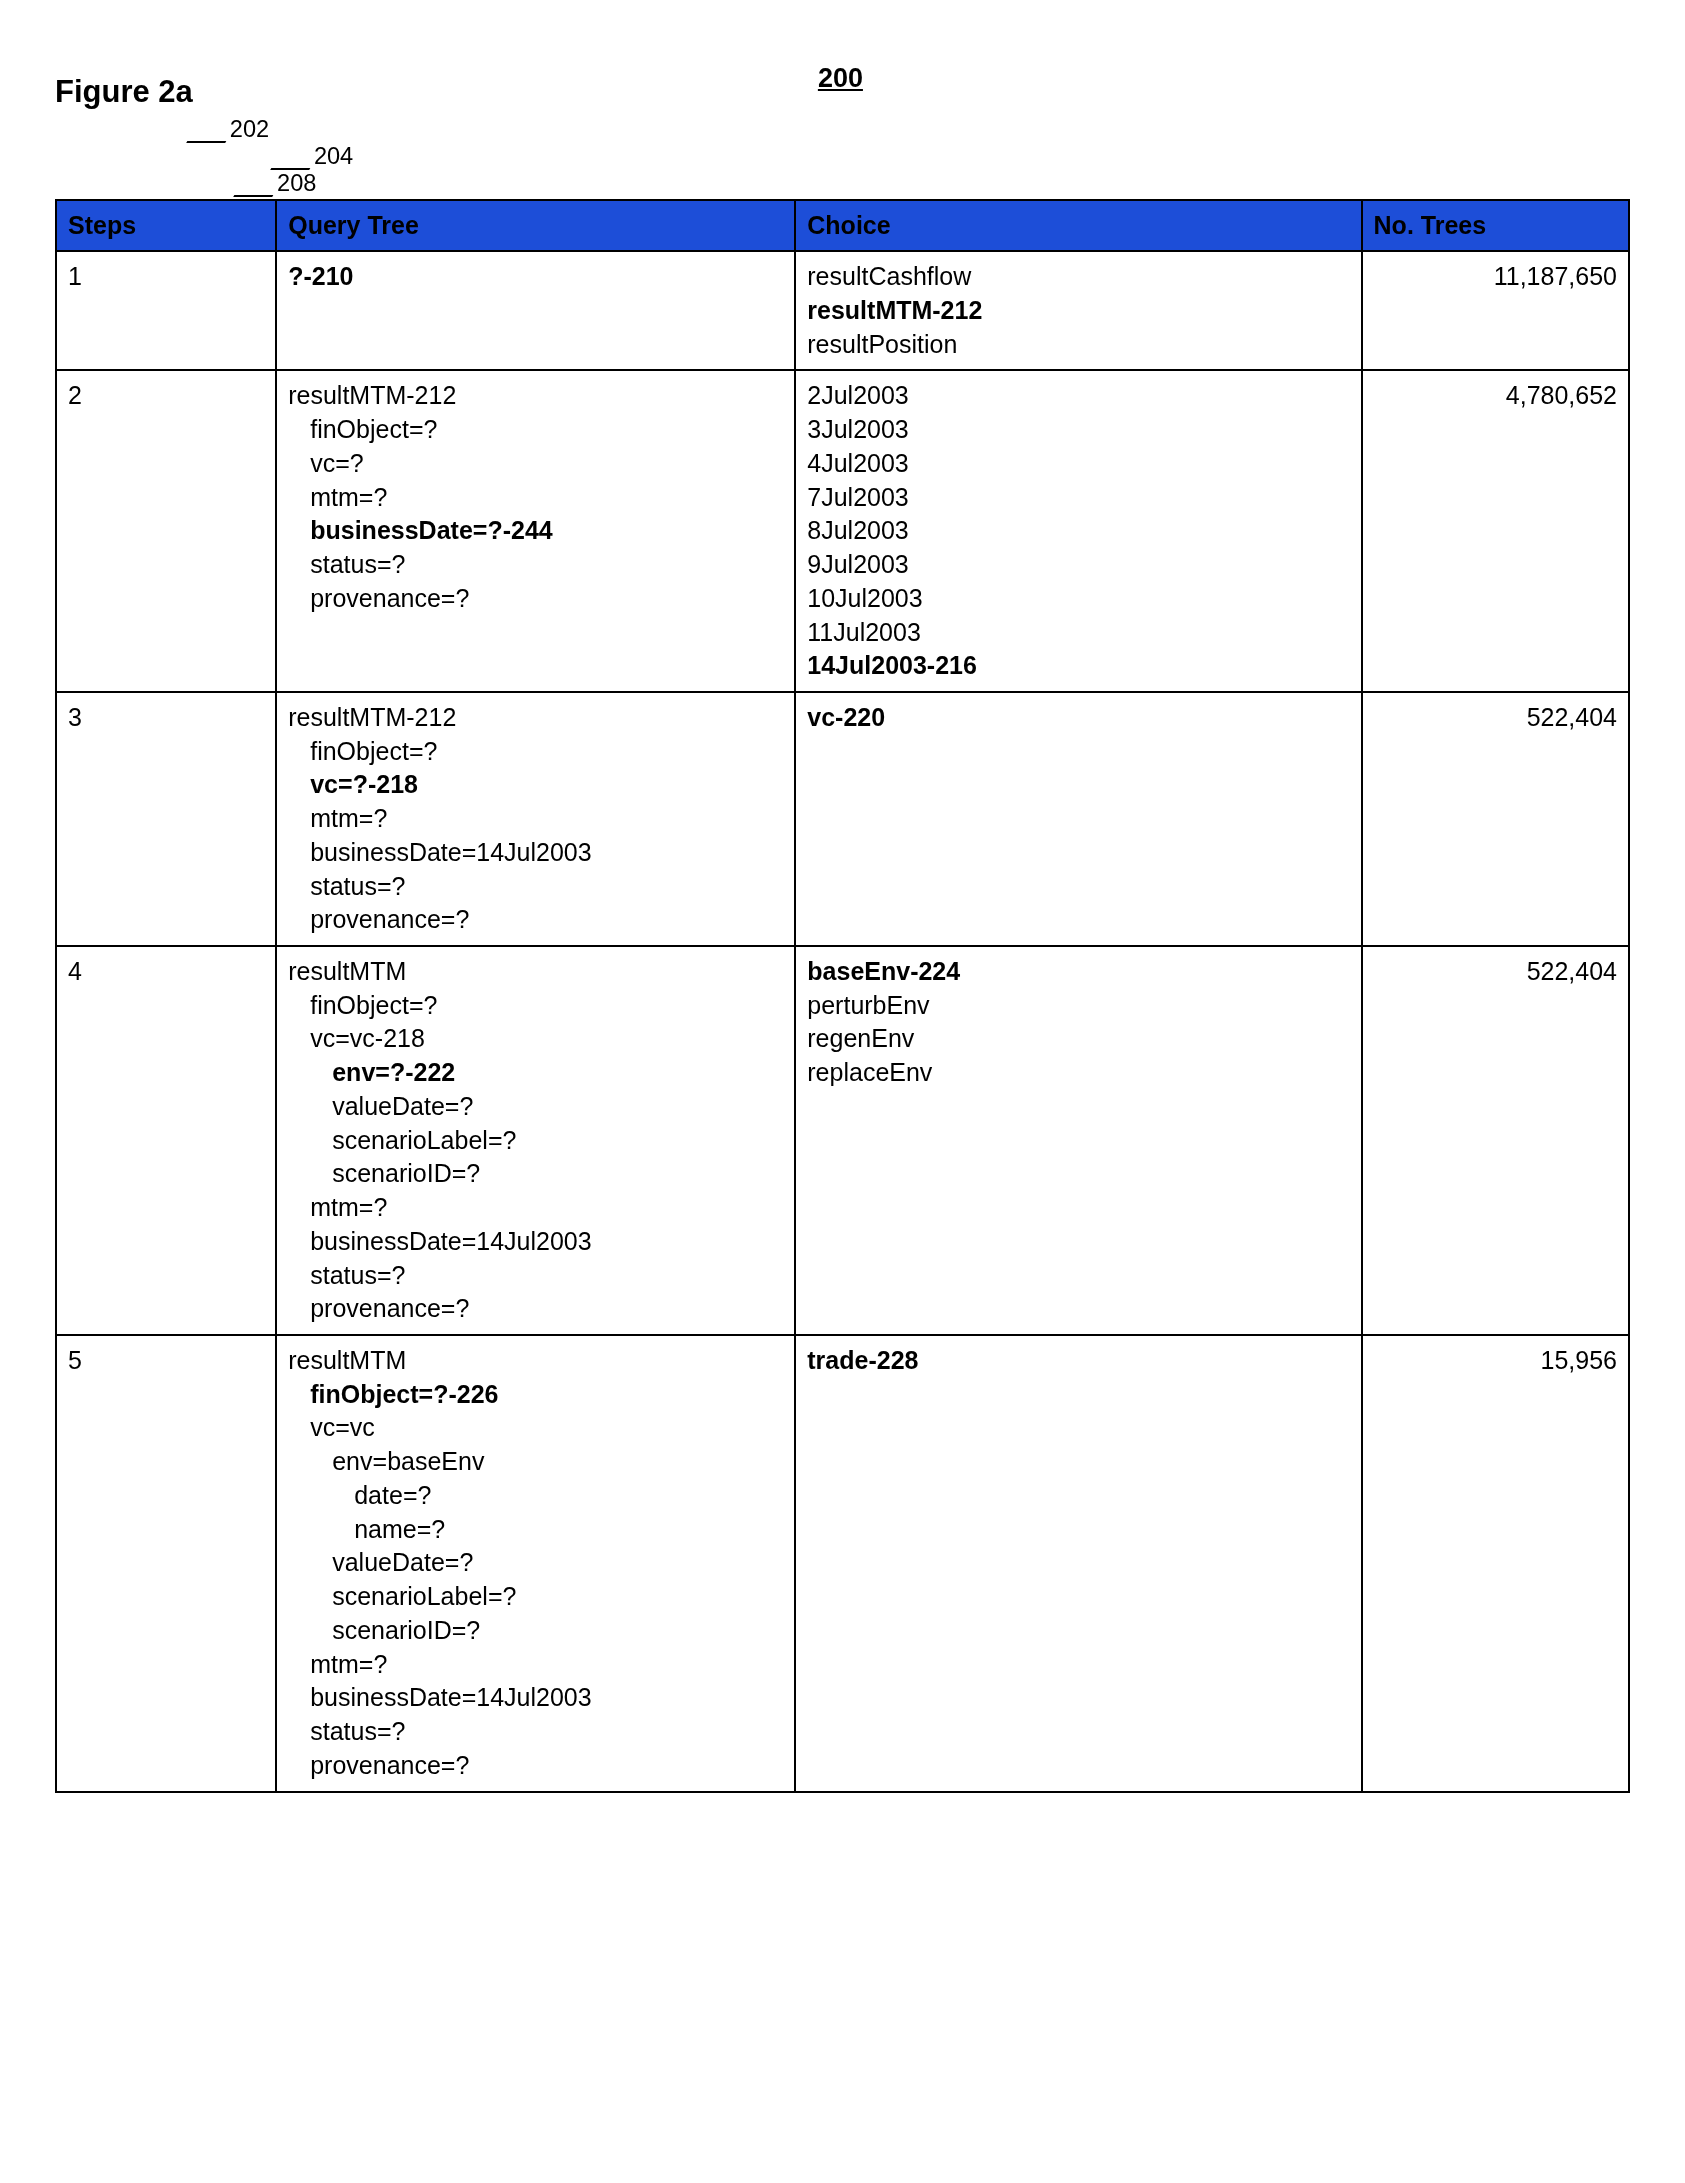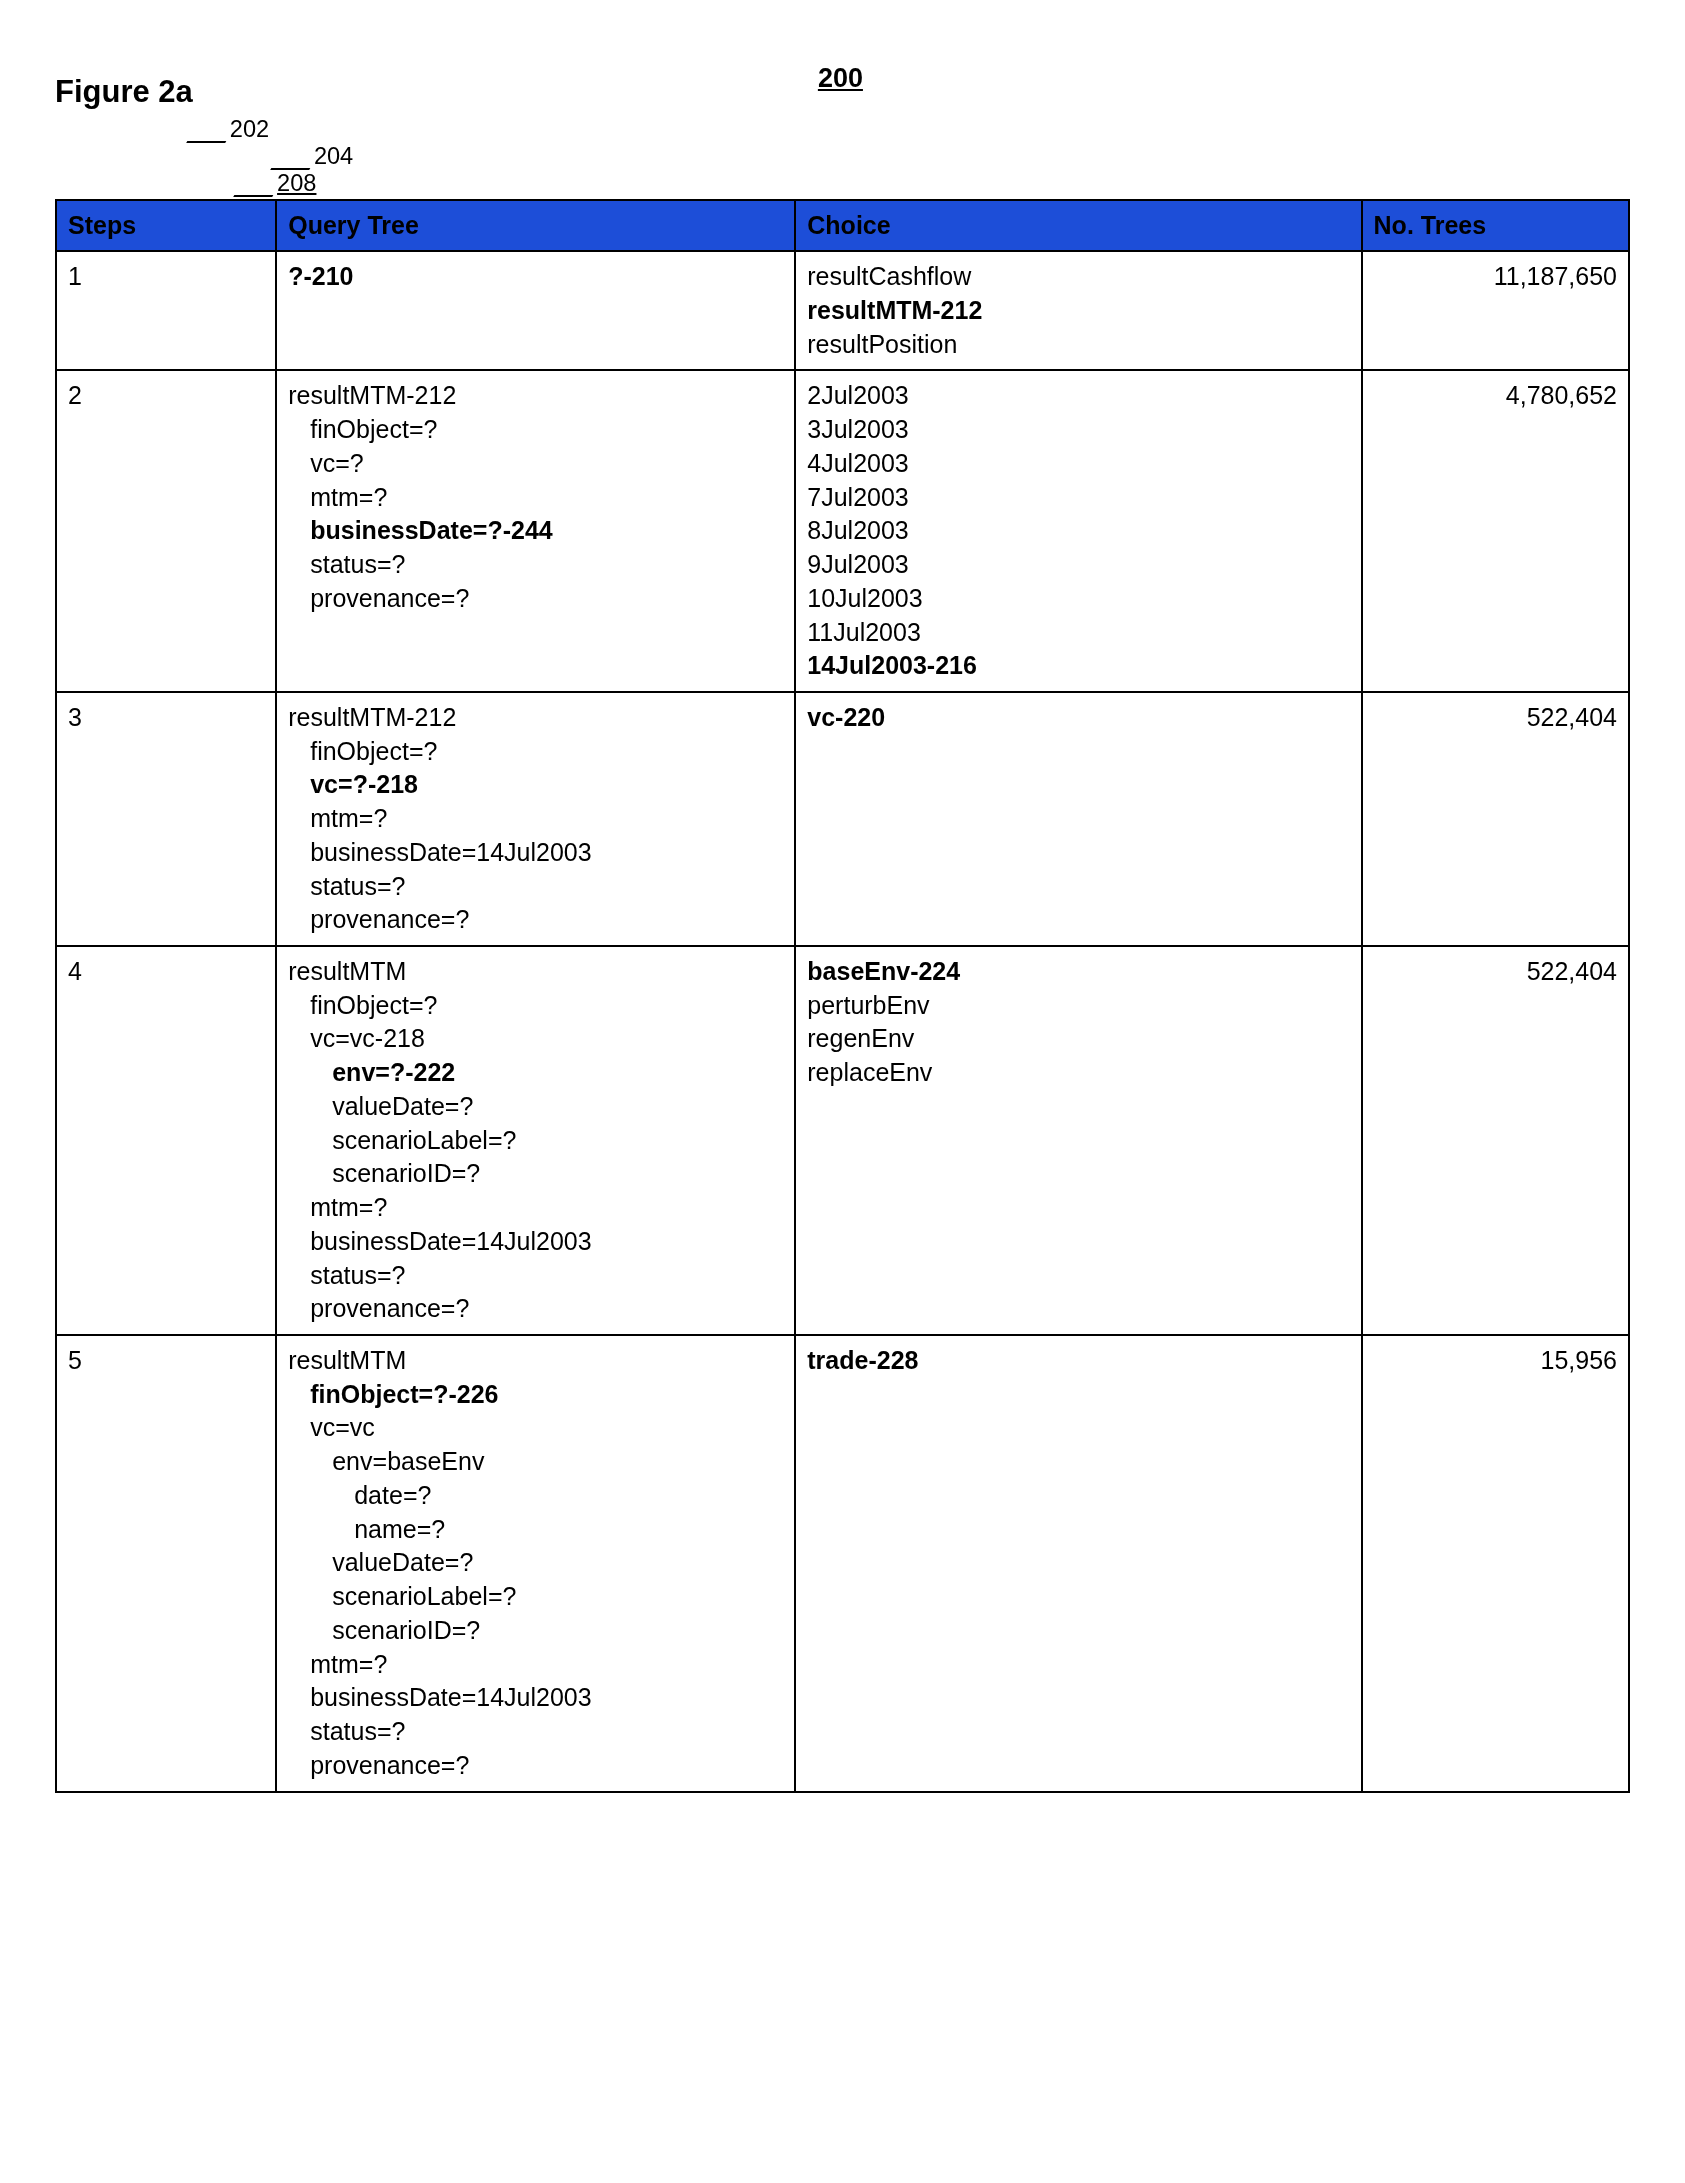--- a/index.html
+++ b/index.html
@@ -77,21 +77,21 @@
 
 <div class="col-labels">
   <div class="col-label" style="width:14%; justify-content:flex-end; padding-right:6.3px;">
     <span class="tick"></span>
     <span>202</span>
   </div>
   <div class="col-label" style="width:33%; justify-content:center; padding-right:6.3px;">
     <span class="tick"></span>
     <span>204</span>
   </div>
-  <div class="col-label" style="width:17%; justify-content:flex-end; padding-right:6.3px;text-decoration:underline;">
+  <div class="col-label" style="width:17%; justify-content:flex-end; padding-right:6.3px;">
     <span class="tick"></span>
     <span>208</span>
   </div>
 </div>
 
 <table>
   <colgroup>
     <col class="c-steps">
       <col class="c-query">
       <col class="c-choice">

